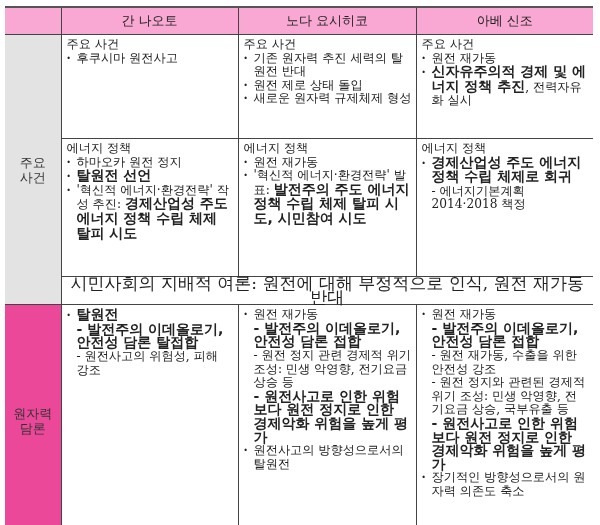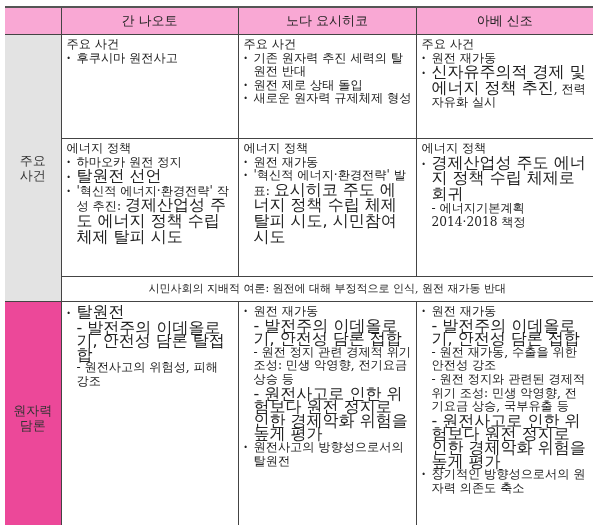--- a/index.html
+++ b/index.html
@@ -15,23 +15,23 @@
   .hdr th { background: #f9a8d4; height: 26px; font-weight: normal; font-family: "DejaVu Sans", "Liberation Sans", sans-serif;
             font-size: 13px; text-align: center; vertical-align: middle; }
   .label { background: #e3e3e3; text-align: center; vertical-align: middle !important;
            font-family: "DejaVu Sans", "Liberation Sans", sans-serif; font-size: 13px; line-height: 15px; color: #333; }
   .label.white { background: #ec4899; }
   .cell { padding: 3px 4px 2px 5px !important; }
   .ttl { display: block; }
   .item { display: block; padding-left: 10px; text-indent: -10px; }
   .item::before { content: "·"; display: inline-block; width: 10px; text-indent: 0; font-weight: bold; }
   .sub { display: block; padding-left: 10px; text-indent: 0; }
-  .b { font-weight: normal; font-family: "DejaVu Sans", "Liberation Sans", sans-serif; font-size: 16px; }
+  .b { font-weight: bold; font-family: "DejaVu Sans", "Liberation Sans", sans-serif; font-size: 14px; }
   .span-row td { text-align: center; vertical-align: middle; height: 24px; }
-  .span-row { font-size: 11px; }
+  .span-row { font-size: 17px; }
 </style>
 </head>
 <body>
 
 <table class="tbl">
   <colgroup>
     <col style="width:56px">
     <col style="width:177px">
     <col style="width:178px">
     <col style="width:177px">
@@ -68,21 +68,21 @@
   <tr style="height:138px">
     <td class="cell">
       <span class="ttl">에너지 정책</span>
       <span class="item">하마오카 원전 정지</span>
       <span class="item"><span class="b">탈원전 선언</span></span>
       <span class="item"><span>'혁신적 에너지·환경전략' 작성 추진: </span><span class="b">경제산업성 주도 에너지 정책 수립 체제 탈피 시도</span></span>
     </td>
     <td class="cell">
       <span class="ttl">에너지 정책</span>
       <span class="item">원전 재가동</span>
-      <span class="item"><span>'혁신적 에너지·환경전략' 발표: </span><span class="b">요시히코 주도 에너지 정책 수립 체제 탈피 시도, 시민참여 시도</span></span>
+      <span class="item"><span>'혁신적 에너지·환경전략' 발표: </span><span class="b">발전주의 주도 에너지 정책 수립 체제 탈피 시도, 시민참여 시도</span></span>
     </td>
     <td class="cell">
       <span class="ttl">에너지 정책</span>
       <span class="item"><span class="b">경제산업성 주도 에너지 정책 수립 체제로 회귀</span></span>
       <span class="sub">- 에너지기본계획 2014·2018 책정</span>
     </td>
   </tr>
 
   <tr class="span-row">
     <td colspan="3">시민사회의 지배적 여론: 원전에 대해 부정적으로 인식, 원전 재가동 반대</td>

